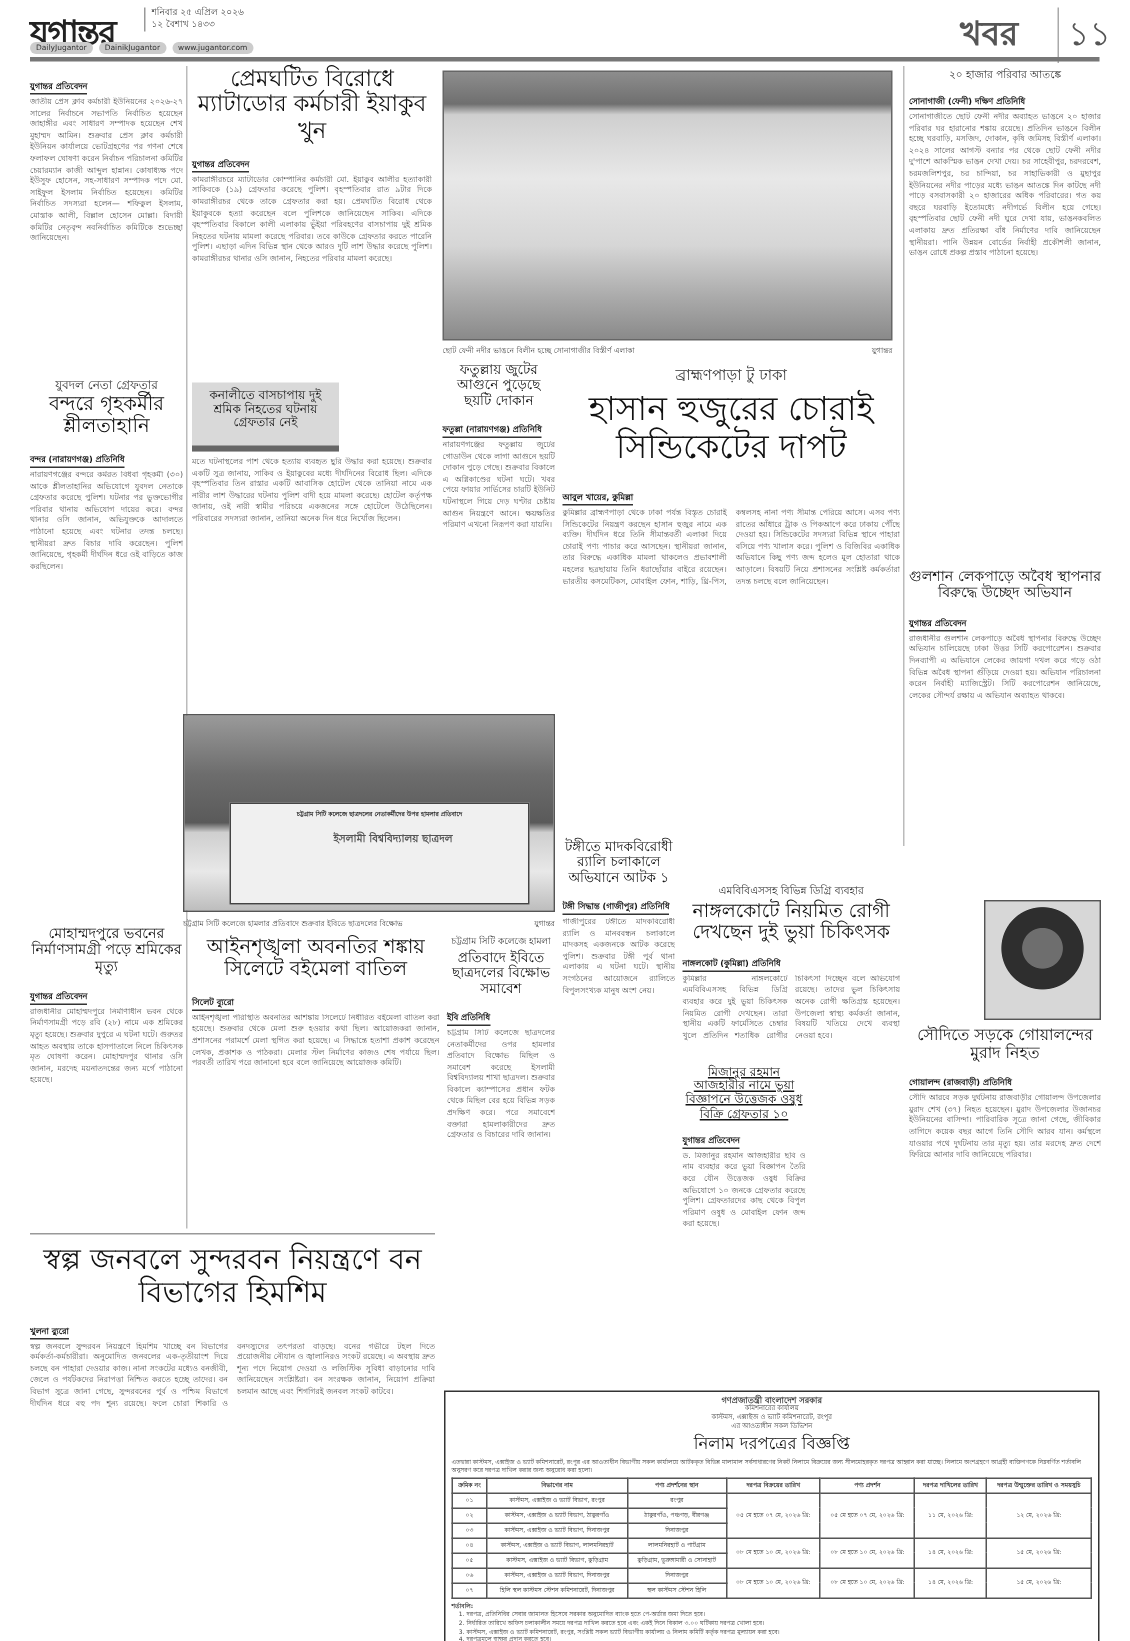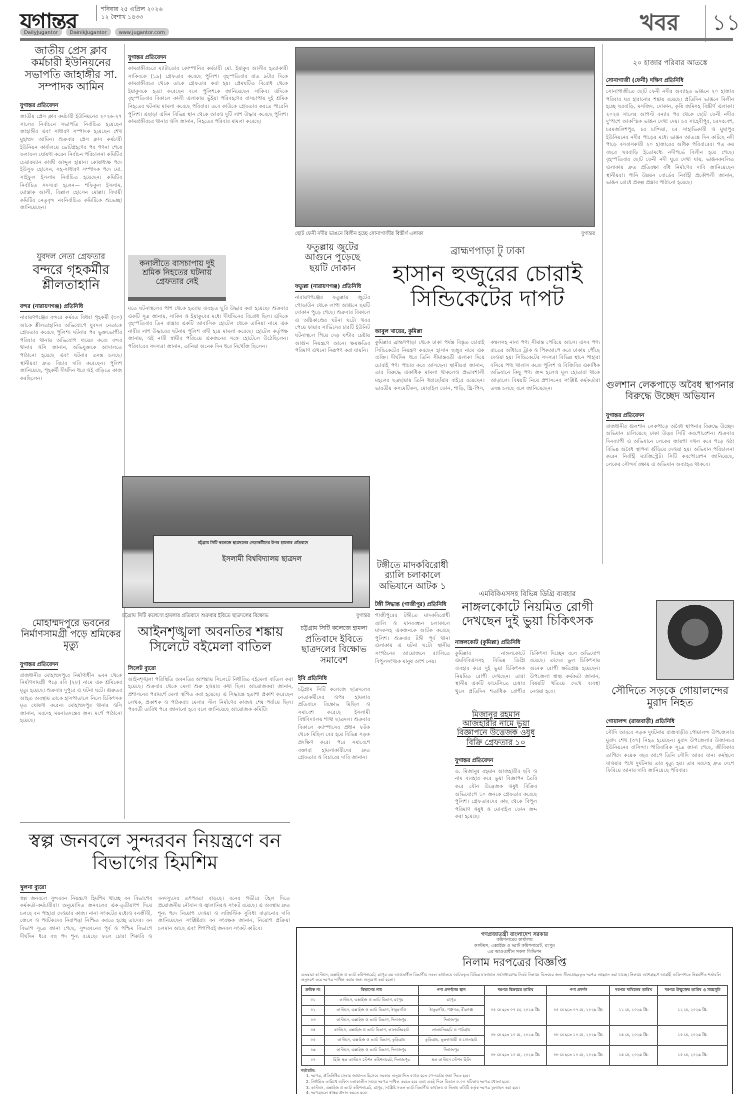--- a/index.html
+++ b/index.html
@@ -44,41 +44,41 @@
     <span>DailyJugantor</span>
     <span>DainikJugantor</span>
     <span>www.jugantor.com</span>
   </div>
   <div class="abs section-title">খবর</div>
   <div class="abs page-num">১১</div>
 </div>
 <div class="abs rule" style="left:20px;top:38px;width:713px;"></div>
 
 <div class="abs" style="left:20px;top:44px;width:102px;">
-  <div class="headline" style="font-size:10.5px;">জাতীয় প্রেস ক্লাব কর্মচারী ইউনিয়নের সভাপতি জাহাঙ্গীর সা. সম্পাদক আমিন</div>
   <div class="byline" style="margin-top:2px;">যুগান্তর প্রতিবেদন</div>
   <div class="body-text" style="height:140px;margin-top:2px;">জাতীয় প্রেস ক্লাব কর্মচারী ইউনিয়নের ২০২৬-২৭ সালের নির্বাচনে সভাপতি নির্বাচিত হয়েছেন জাহাঙ্গীর এবং সাধারণ সম্পাদক হয়েছেন শেখ মুহাম্মদ আমিন। শুক্রবার প্রেস ক্লাব কর্মচারী ইউনিয়ন কার্যালয়ে ভোটগ্রহণের পর গণনা শেষে ফলাফল ঘোষণা করেন নির্বাচন পরিচালনা কমিটির চেয়ারম্যান কাজী আব্দুল হান্নান। কোষাধ্যক্ষ পদে ইউসুফ হোসেন, সহ-সাধারণ সম্পাদক পদে মো. সাইফুল ইসলাম নির্বাচিত হয়েছেন। কমিটির নির্বাচিত সদস্যরা হলেন— শফিকুল ইসলাম, মোস্তাক আলী, বিল্লাল হোসেন মোল্লা। বিদায়ী কমিটির নেতৃবৃন্দ নবনির্বাচিত কমিটিকে শুভেচ্ছা জানিয়েছেন।</div>
 </div>
 
 <div class="abs" style="left:20px;top:252px;width:102px;">
   <div class="headline" style="font-size:8px;color:#333;">যুবদল নেতা গ্রেফতার</div>
   <div class="headline" style="font-size:13px;margin-top:2px;">বন্দরে গৃহকর্মীর শ্লীলতাহানি</div>
   <div class="byline" style="margin-top:2px;">বন্দর (নারায়ণগঞ্জ) প্রতিনিধি</div>
   <div class="body-text" style="height:290px;margin-top:2px;">নারায়ণগঞ্জের বন্দরে কর্মরত বিধবা গৃহকর্মী (৩০) আকে শ্লীলতাহানির অভিযোগে যুবদল নেতাকে গ্রেফতার করেছে পুলিশ। ঘটনার পর ভুক্তভোগীর পরিবার থানায় অভিযোগ দায়ের করে। বন্দর থানার ওসি জানান, অভিযুক্তকে আদালতে পাঠানো হয়েছে এবং ঘটনার তদন্ত চলছে। স্থানীয়রা দ্রুত বিচার দাবি করেছেন। পুলিশ জানিয়েছে, গৃহকর্মী দীর্ঘদিন ধরে ওই বাড়িতে কাজ করছিলেন।</div>
 </div>
 
 <div class="abs" style="left:20px;top:618px;width:102px;">
   <div class="headline" style="font-size:9.5px;">মোহাম্মদপুরে ভবনের নির্মাণসামগ্রী পড়ে শ্রমিকের মৃত্যু</div>
   <div class="byline" style="margin-top:2px;">যুগান্তর প্রতিবেদন</div>
   <div class="body-text" style="height:150px;margin-top:2px;">রাজধানীর মোহাম্মদপুরে নির্মাণাধীন ভবন থেকে নির্মাণসামগ্রী পড়ে রবি (২৮) নামে এক শ্রমিকের মৃত্যু হয়েছে। শুক্রবার দুপুরে এ ঘটনা ঘটে। গুরুতর আহত অবস্থায় তাকে হাসপাতালে নিলে চিকিৎসক মৃত ঘোষণা করেন। মোহাম্মদপুর থানার ওসি জানান, মরদেহ ময়নাতদন্তের জন্য মর্গে পাঠানো হয়েছে।</div>
 </div>
 
 <div class="abs vrule" style="left:124px;top:44px;height:775px;"></div>
 
 <div class="abs" style="left:128px;top:44px;width:160px;">
+  <div class="headline" style="font-size:15px;">প্রেমঘটিত বিরোধে ম্যাটাডোর কর্মচারী ইয়াকুব খুন</div>
   <div class="byline" style="margin-top:4px;">যুগান্তর প্রতিবেদন</div>
   <div class="body-text" style="height:110px;margin-top:2px;">কামরাঙ্গীরচরে ম্যাটাডোর কোম্পানির কর্মচারী মো. ইয়াকুব আলীর হত্যাকারী সাকিবকে (১৯) গ্রেফতার করেছে পুলিশ। বৃহস্পতিবার রাত ৯টার দিকে কামরাঙ্গীরচর থেকে তাকে গ্রেফতার করা হয়। প্রেমঘটিত বিরোধ থেকে ইয়াকুবকে হত্যা করেছেন বলে পুলিশকে জানিয়েছেন সাকিব। এদিকে বৃহস্পতিবার বিকালে কালী এলাকায় ভুঁইয়া পরিবহণের বাসচাপায় দুই শ্রমিক নিহতের ঘটনায় মামলা করেছে পরিবার। তবে কাউকে গ্রেফতার করতে পারেনি পুলিশ। এছাড়া এদিন বিভিন্ন স্থান থেকে আরও দুটি লাশ উদ্ধার করেছে পুলিশ। কামরাঙ্গীরচর থানার ওসি জানান, নিহতের পরিবার মামলা করেছে।</div>
 </div>
 
 <div class="abs grey-box" style="left:128px;top:255px;width:98px;height:46px;padding:4px;">
   <div class="headline" style="font-size:8px;">কনালীতে বাসচাপায় দুই শ্রমিক নিহতের ঘটনায় গ্রেফতার নেই</div>
 </div>
 <div class="abs body-text" style="left:128px;top:305px;width:160px;height:150px;">মতে ঘটনাস্থলের পাশ থেকে হত্যায় ব্যবহৃত ছুরি উদ্ধার করা হয়েছে। শুক্রবার একটি সূত্র জানায়, সাকিব ও ইয়াকুবের মধ্যে দীর্ঘদিনের বিরোধ ছিল। এদিকে বৃহস্পতিবার তিন রাস্তার একটি আবাসিক হোটেল থেকে তানিয়া নামে এক নারীর লাশ উদ্ধারের ঘটনায় পুলিশ বাদী হয়ে মামলা করেছে। হোটেল কর্তৃপক্ষ জানায়, ওই নারী স্বামীর পরিচয়ে একজনের সঙ্গে হোটেলে উঠেছিলেন। পরিবারের সদস্যরা জানান, তানিয়া অনেক দিন ধরে নিখোঁজ ছিলেন।</div>
 
 <div class="abs photo-river" style="left:295px;top:47px;width:300px;height:180px;"></div>
@@ -95,21 +95,21 @@
   <div class="headline" style="font-size:10px;color:#333;">ব্রাহ্মণপাড়া টু ঢাকা</div>
   <div class="headline" style="font-size:22px;margin-top:4px;">হাসান হুজুরের চোরাই সিন্ডিকেটের দাপট</div>
 </div>
 <div class="abs" style="left:375px;top:318px;width:225px;">
   <div class="byline">আবুল খায়ের, কুমিল্লা</div>
   <div class="body-text" style="height:135px;margin-top:2px;column-count:2;column-gap:6px;">কুমিল্লার ব্রাহ্মণপাড়া থেকে ঢাকা পর্যন্ত বিস্তৃত চোরাই সিন্ডিকেটের নিয়ন্ত্রণ করছেন হাসান হুজুর নামে এক ব্যক্তি। দীর্ঘদিন ধরে তিনি সীমান্তবর্তী এলাকা দিয়ে চোরাই পণ্য পাচার করে আসছেন। স্থানীয়রা জানান, তার বিরুদ্ধে একাধিক মামলা থাকলেও প্রভাবশালী মহলের ছত্রছায়ায় তিনি ধরাছোঁয়ার বাইরে রয়েছেন। ভারতীয় কসমেটিকস, মোবাইল ফোন, শাড়ি, থ্রি-পিস, কম্বলসহ নানা পণ্য সীমান্ত পেরিয়ে আসে। এসব পণ্য রাতের আঁধারে ট্রাক ও পিকআপে করে ঢাকায় পৌঁছে দেওয়া হয়। সিন্ডিকেটের সদস্যরা বিভিন্ন স্থানে পাহারা বসিয়ে পণ্য খালাস করে। পুলিশ ও বিজিবির একাধিক অভিযানে কিছু পণ্য জব্দ হলেও মূল হোতারা থাকে আড়ালে। বিষয়টি নিয়ে প্রশাসনের সংশ্লিষ্ট কর্মকর্তারা তদন্ত চলছে বলে জানিয়েছেন।</div>
 </div>
 
 <div class="abs vrule" style="left:602px;top:44px;height:520px;"></div>
 <div class="abs" style="left:606px;top:44px;width:128px;">
-  <div class="headline" style="font-size:7px;margin-top:15px;color:#333;">২০ হাজার পরিবার আতঙ্কে</div>
+  <div class="headline" style="font-size:7px;margin-top:2px;color:#333;">২০ হাজার পরিবার আতঙ্কে</div>
   <div class="byline" style="margin-top:2px;">সোনাগাজী (ফেনী) দক্ষিণ প্রতিনিধি</div>
   <div class="body-text" style="height:210px;margin-top:2px;">সোনাগাজীতে ছোট ফেনী নদীর অব্যাহত ভাঙনে ২০ হাজার পরিবার ঘর হারানোর শঙ্কায় রয়েছে। প্রতিদিন ভাঙনে বিলীন হচ্ছে ঘরবাড়ি, মসজিদ, দোকান, কৃষি জমিসহ বিস্তীর্ণ এলাকা। ২০২৪ সালের আগস্ট বন্যার পর থেকে ছোট ফেনী নদীর দু'পাশে আকস্মিক ভাঙন দেখা দেয়। চর সাহেবীপুর, চরদরবেশ, চরমজলিশপুর, চর চান্দিয়া, চর সাহাভিকারী ও মুছাপুর ইউনিয়নের নদীর পাড়ের মধ্যে ভাঙন আতঙ্কে দিন কাটছে নদী পাড়ে বসবাসকারী ২০ হাজারের অধিক পরিবারের। গত কয় বছরে ঘরবাড়ি ইতোমধ্যে নদীগর্ভে বিলীন হয়ে গেছে। বৃহস্পতিবার ছোট ফেনী নদী ঘুরে দেখা যায়, ভাঙনকবলিত এলাকায় দ্রুত প্রতিরক্ষা বাঁধ নির্মাণের দাবি জানিয়েছেন স্থানীয়রা। পানি উন্নয়ন বোর্ডের নির্বাহী প্রকৌশলী জানান, ভাঙন রোধে প্রকল্প প্রস্তাব পাঠানো হয়েছে।</div>
 </div>
 
 <div class="abs" style="left:606px;top:380px;width:128px;">
   <div class="headline" style="font-size:9.5px;">গুলশান লেকপাড়ে অবৈধ স্থাপনার বিরুদ্ধে উচ্ছেদ অভিযান</div>
   <div class="byline" style="margin-top:2px;">যুগান্তর প্রতিবেদন</div>
   <div class="body-text" style="height:175px;margin-top:2px;">রাজধানীর গুলশান লেকপাড়ে অবৈধ স্থাপনার বিরুদ্ধে উচ্ছেদ অভিযান চালিয়েছে ঢাকা উত্তর সিটি করপোরেশন। শুক্রবার দিনব্যাপী এ অভিযানে লেকের জায়গা দখল করে গড়ে ওঠা বিভিন্ন অবৈধ স্থাপনা গুঁড়িয়ে দেওয়া হয়। অভিযান পরিচালনা করেন নির্বাহী ম্যাজিস্ট্রেট। সিটি করপোরেশন জানিয়েছে, লেকের সৌন্দর্য রক্ষায় এ অভিযান অব্যাহত থাকবে।</div>
 </div>
 

